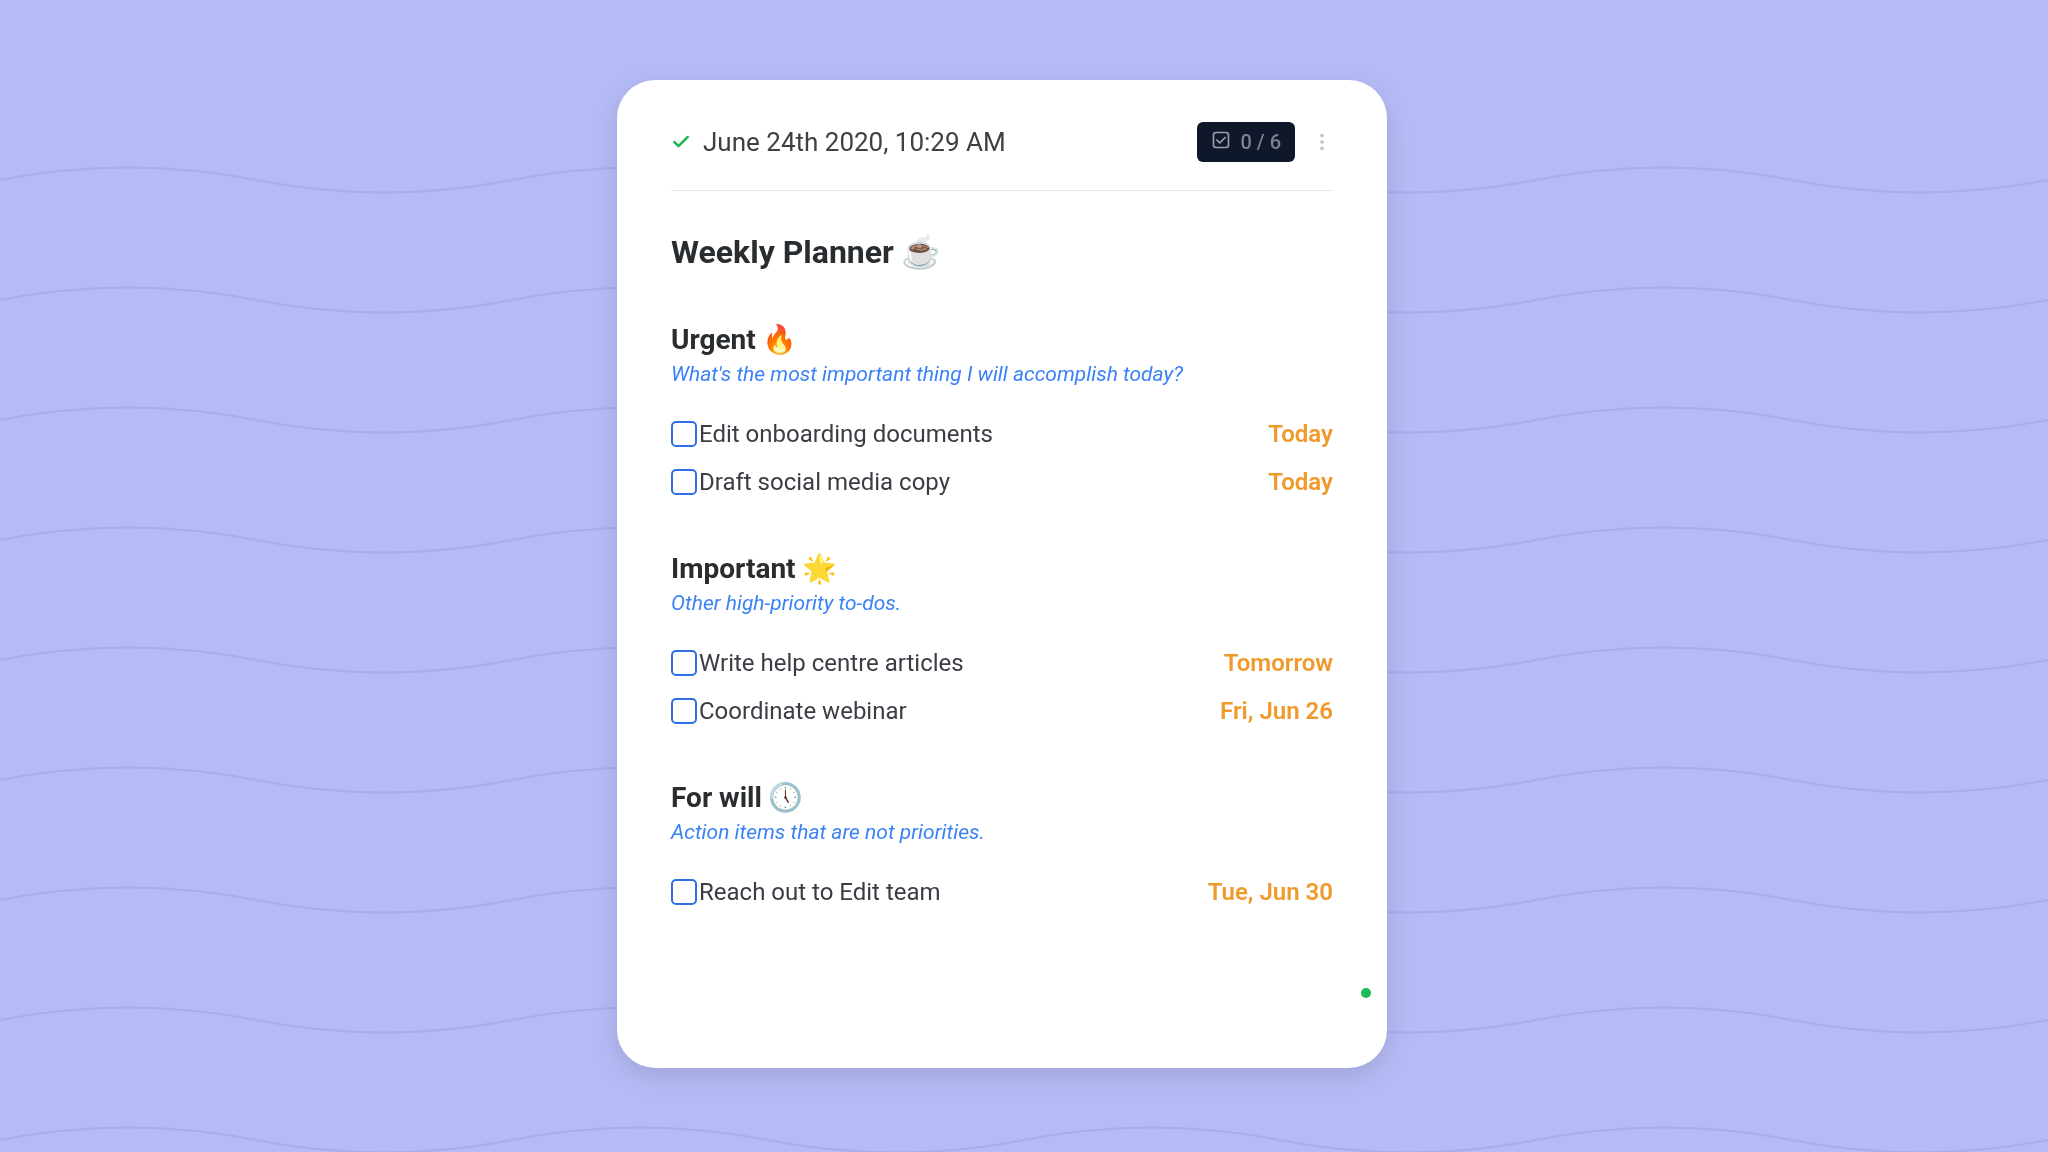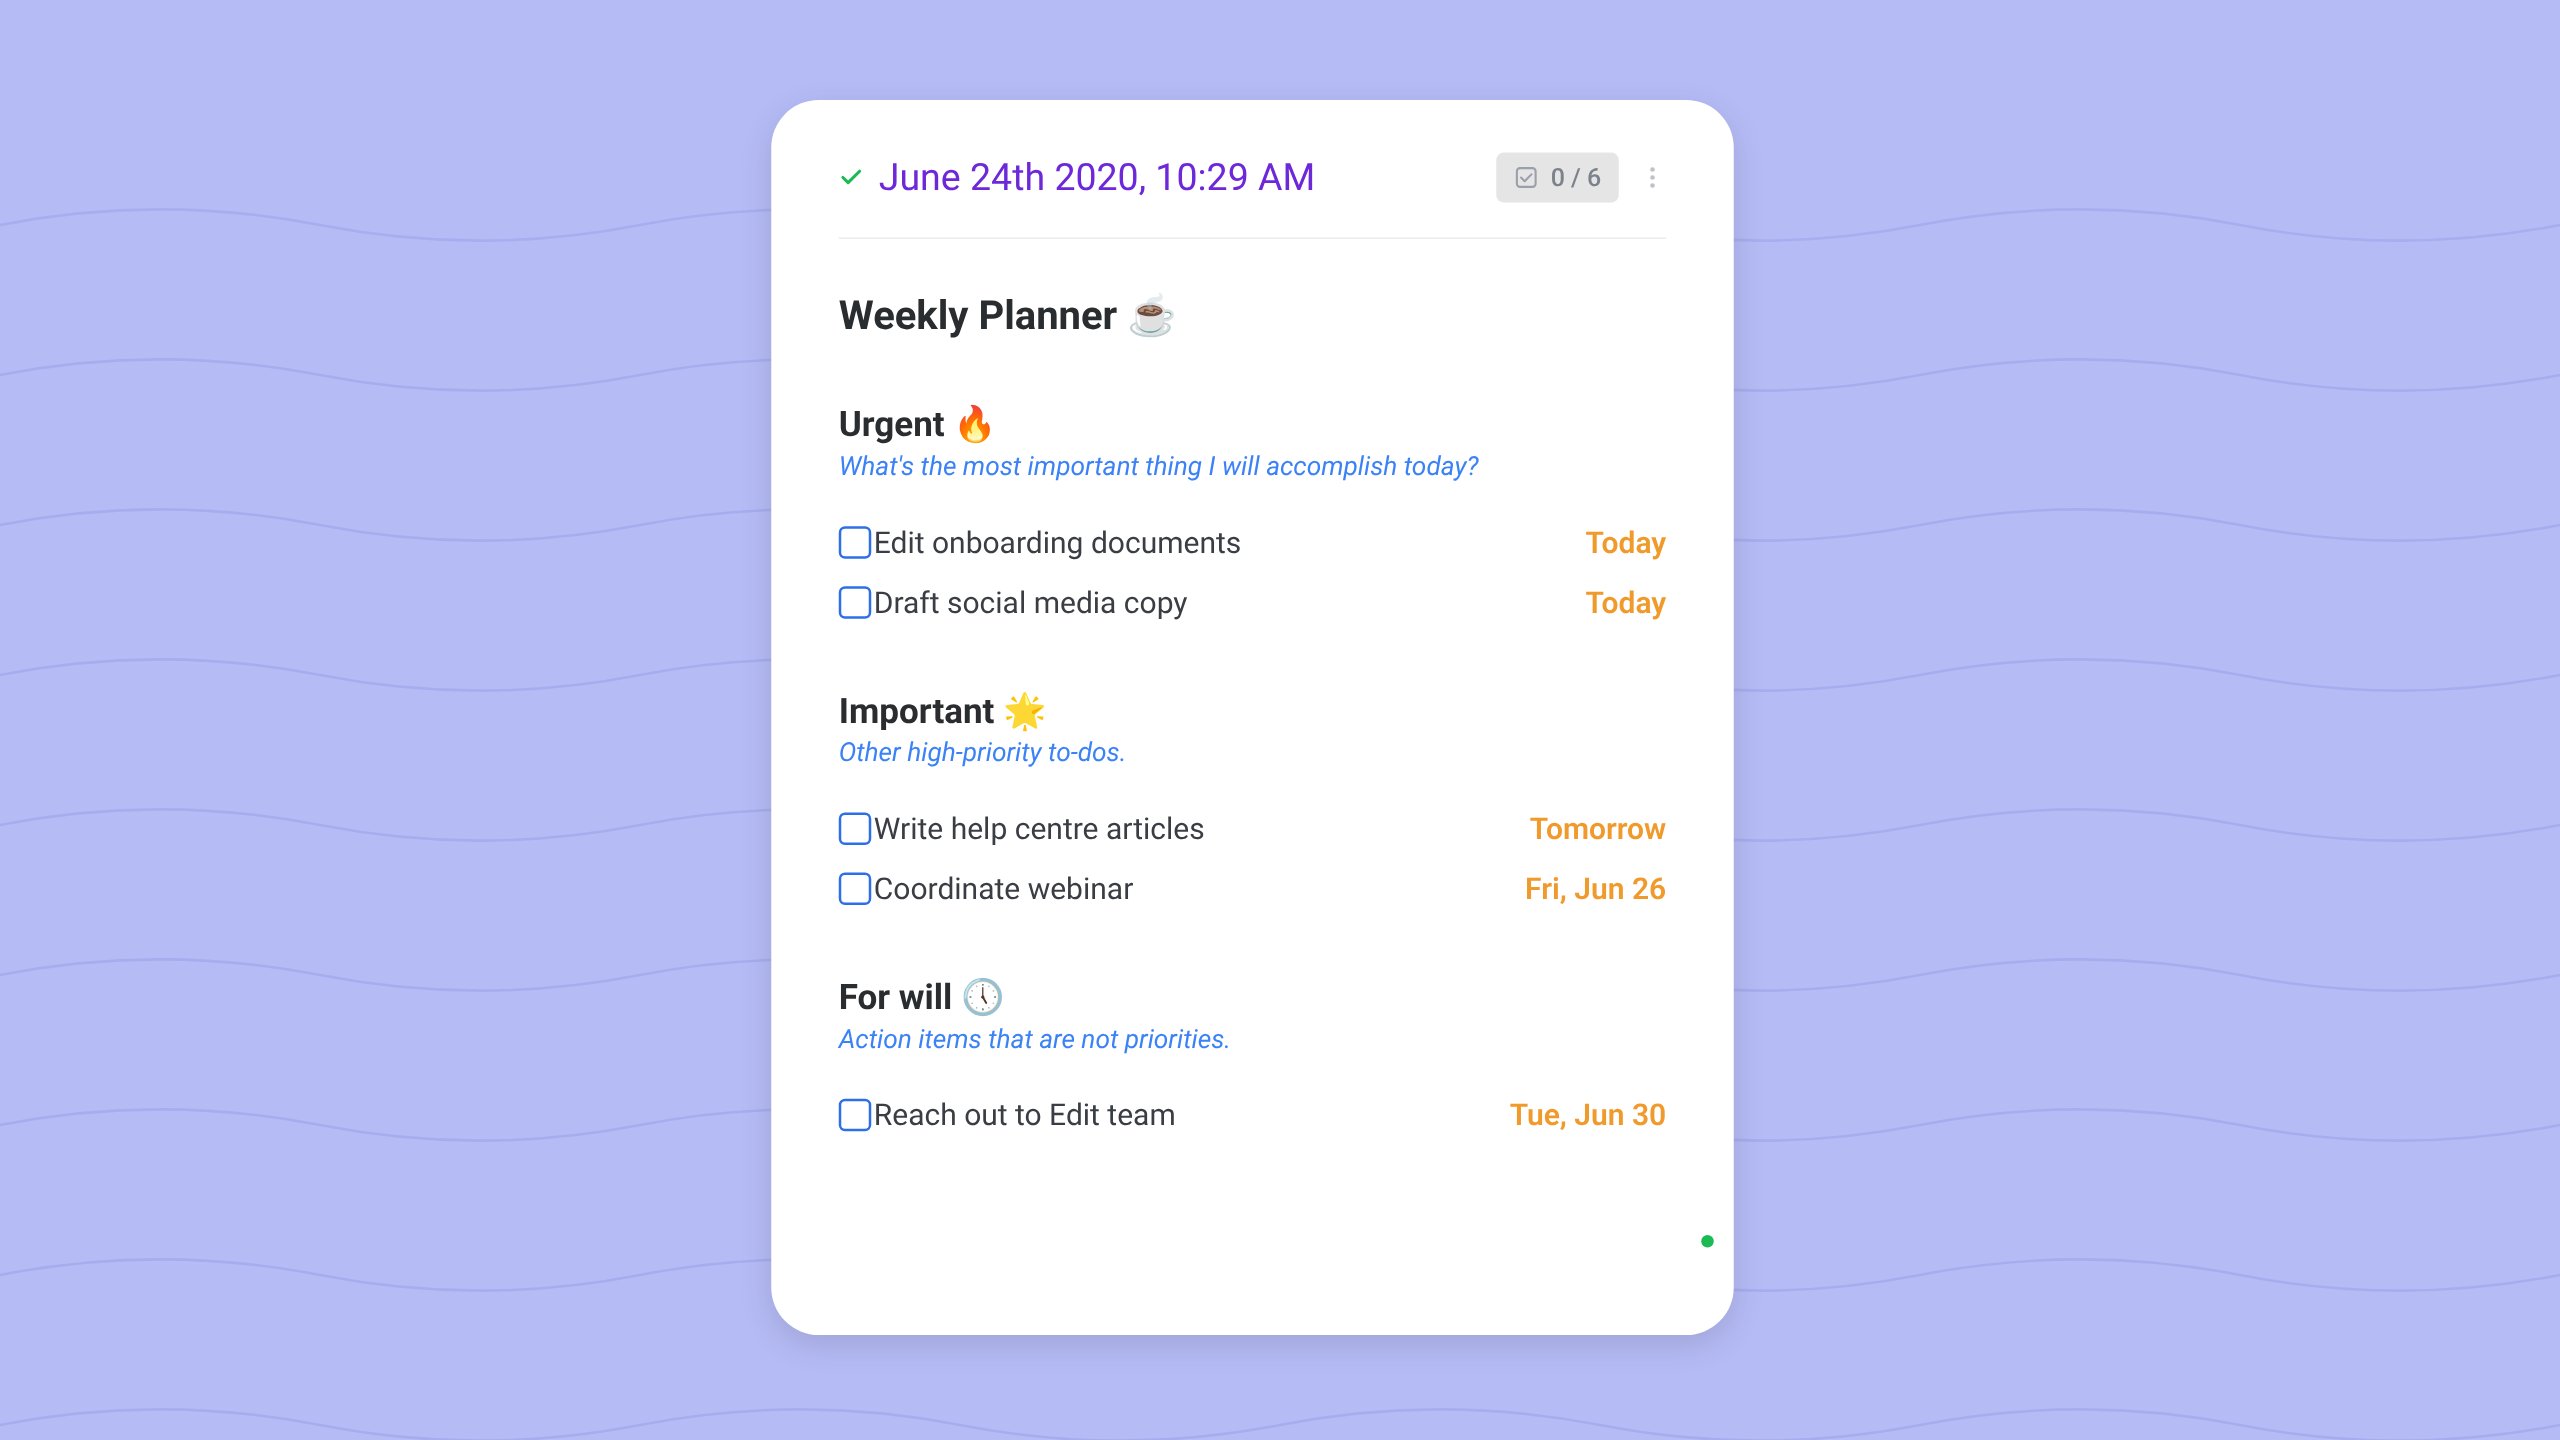--- a/index.html
+++ b/index.html
@@ -52,36 +52,36 @@
       gap: 12px;
     }
 
     .check-icon {
       width: 20px;
       height: 20px;
       color: #1db954;
     }
 
     .timestamp {
-      font-size: 30px;
-      color: #6d28d9;
+      font-size: 26px;
+      color: #404040;
       font-weight: 400;
     }
 
     .header-right {
       display: flex;
       align-items: center;
       gap: 16px;
     }
 
     .counter-chip {
       display: flex;
-      align-items: center;
+      align-items: flex-start;
       gap: 10px;
-      background: #e5e5e5;
+      background: #0f172a;
       border-radius: 6px;
       padding: 8px 14px;
     }
 
     .checkbox-counter-icon {
       width: 20px;
       height: 20px;
       color: #9aa0ab;
     }
 

